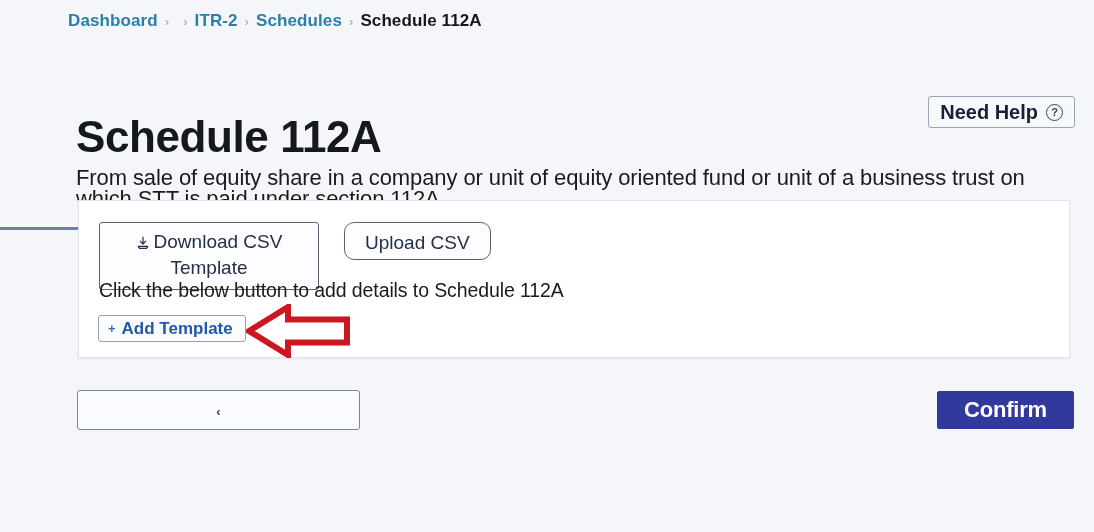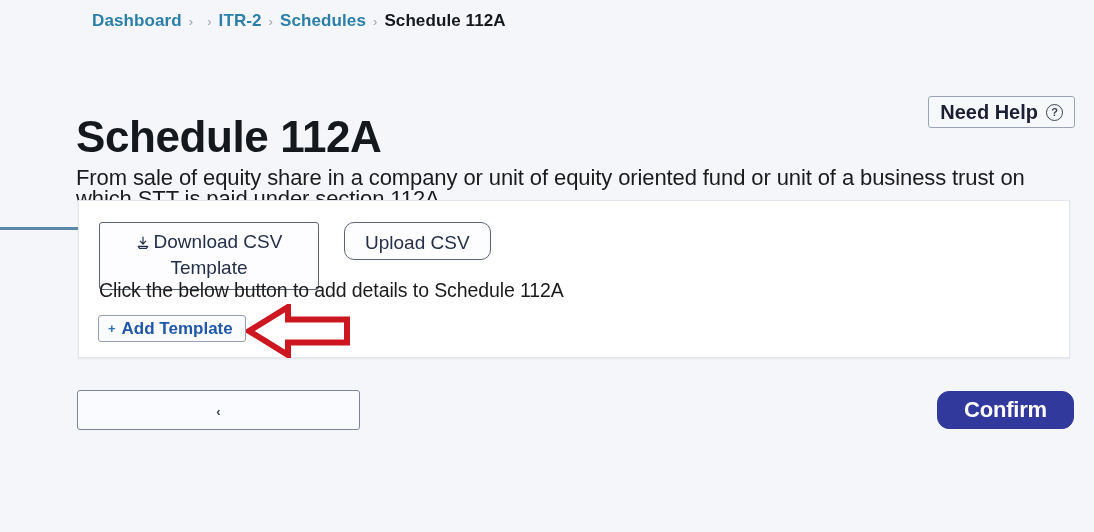--- a/index.html
+++ b/index.html
@@ -12,21 +12,21 @@
     background: #f5f6fa;
     font-family: "Liberation Sans", sans-serif;
     color: #1c1c1c;
     overflow: hidden;
     position: relative;
   }
 
   
   .breadcrumb {
     position: absolute;
-    left: 92px;
+    left: 68px;
     top: 11px;
     font-size: 17px;
     font-weight: 600;
     letter-spacing: 0.1px;
     white-space: nowrap;
     display: flex;
     align-items: baseline;
   }
   .crumb {
     color: #2b7fa8;
@@ -236,21 +236,21 @@
 
   .confirm-btn {
     position: absolute;
     left: 937px;
     top: 391px;
     box-sizing: border-box;
     width: 137px;
     height: 38px;
     background: #32399c;
     border: 1px solid #32399c;
-    border-radius: 12px;
+    border-radius: 2px;
     color: #ffffff;
     font-size: 22px;
     font-weight: 600;
     display: flex;
     align-items: center;
     justify-content: center;
     cursor: pointer;
     font-family: "Liberation Sans", sans-serif;
     letter-spacing: -0.2px;
   }

